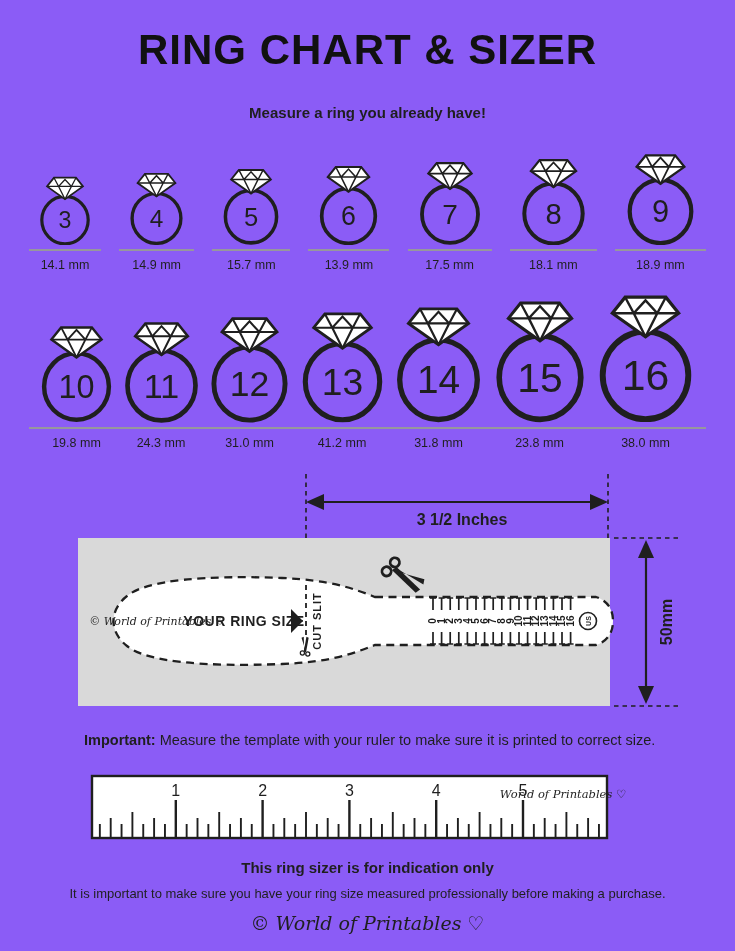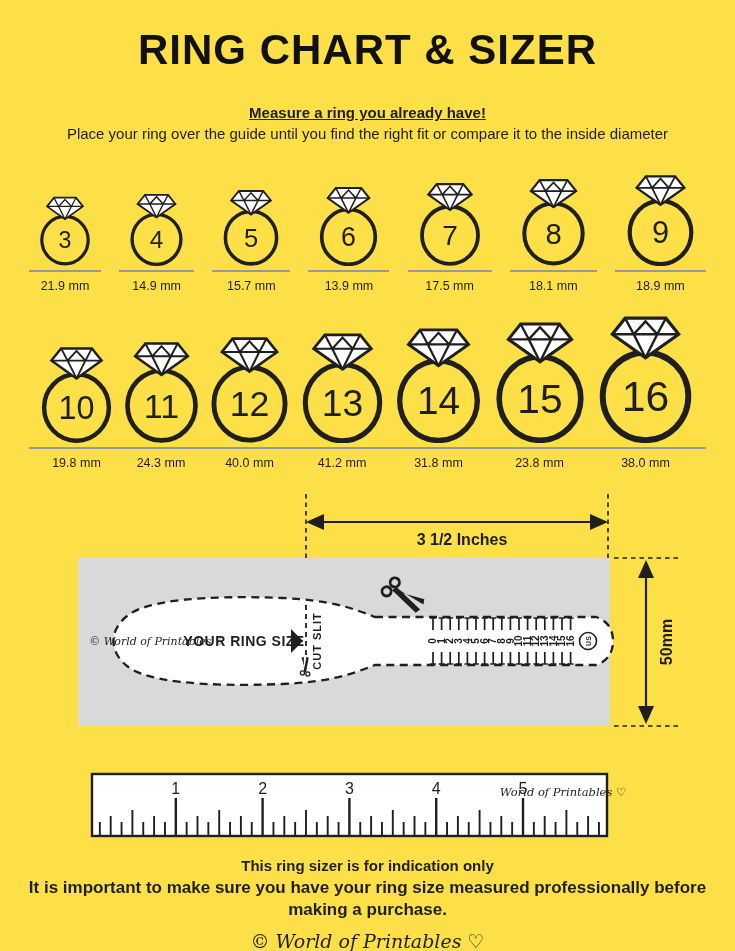--- a/index.html
+++ b/index.html
@@ -1,25 +1,25 @@
 <!DOCTYPE html>
 <html><head>
 <meta charset="utf-8">
 <style>
   html,body{margin:0;padding:0;background:#fff;}
   .page{
-    position:relative;width:735px;height:951px;background:#fde047;
+    position:relative;width:735px;height:951px;background:#8b5cf6;
     font-family:"Liberation Sans",sans-serif;color:#1f1f1f;overflow:hidden;
   }
   .title{
     margin:26px 0 0 0;text-align:center;font-size:42px;font-weight:bold;
     letter-spacing:1px;color:#111;
   }
   .intro{margin-top:30px;text-align:center;line-height:1.25;}
-  .intro .lead{font-weight:bold;font-size:15px;text-decoration:underline;}
+  .intro .lead{font-weight:bold;font-size:15px;}
   .intro .sub{font-size:15px;margin-top:2px;}
   .ring-row{
     display:flex;justify-content:space-between;align-items:flex-end;
     padding:0 36px;
   }
   .ring-row.first{margin-top:30px;}
   .ring-row.second{margin-top:22px;}
   .ring{display:flex;flex-direction:column;align-items:center;}
   .ring svg{width:100%;height:auto;display:block;}
   .ring-line{height:2px;background:#97979d;align-self:stretch;margin:4px -7px 0 -7px;}
@@ -42,21 +42,21 @@
   .us-circ{fill:#ffffff;stroke:#1f1f1f;stroke-width:1.6;}
   .us-txt{font:bold 7px "Liberation Sans",sans-serif;fill:#1f1f1f;}
   .important{margin:6px 0 0 84px;font-size:14.5px;}
   .ruler-svg{display:block;margin-top:14px;}
   .ruler-box{fill:#ffffff;stroke:#1f1f1f;stroke-width:2.4;}
   .ruler-tick{stroke:#1f1f1f;}
   .ruler-num{font:16px "Liberation Sans",sans-serif;fill:#1f1f1f;}
   .ruler-brand{font-size:11.5px;}
   .footer{text-align:center;margin-top:14px;line-height:1.3;}
   .footer .f1{font-weight:bold;font-size:15px;}
-  .footer .f2{font-size:17px;margin-top:1px;font-weight:bold;}
+  .footer .f2{font-size:13px;margin-top:9px;}
   .footer .f3{font-style:italic;font-family:"DejaVu Serif",serif;font-size:19px;margin-top:8px;}
 </style>
 </head>
 <body>
 
 <svg width="0" height="0" style="position:absolute" aria-hidden="true">
   <defs>
     <g id="ringShape" fill="none" stroke="#1f1f1f">
       <ellipse cx="50" cy="76" rx="40" ry="41" stroke-width="5.5"></ellipse>
       <path d="M31 3 L69 3 L81 18 L50 40 L19 18 Z" fill="#ffffff" stroke-width="3"></path>
@@ -70,31 +70,30 @@
     </g>
   </defs>
 </svg>
 
 <div class="page">
 
   <h1 class="title">RING CHART &amp; SIZER</h1>
 
   <div class="intro">
     <div class="lead">Measure a ring you already have!</div>
-    <div class="sub">Place your ring over the guide until you find the right fit or compare it to the inside diameter</div>
   </div>
 
   <div class="ring-row first">
   <div class="ring" style="width: 58px;">
     <svg viewBox="0 0 100 120">
       <use href="#ringShape"></use>
       <text class="ring-num" x="50" y="90" text-anchor="middle" style="font:40px 'Liberation Sans',sans-serif;fill:#1f1f1f">3</text>
     </svg>
     <div class="ring-line"></div>
-    <div class="ring-mm">21.9 mm</div>
+    <div class="ring-mm">14.1 mm</div>
   </div>
 
   <div class="ring" style="width: 61px;">
     <svg viewBox="0 0 100 120">
       <use href="#ringShape"></use>
       <text class="ring-num" x="50" y="90" text-anchor="middle" style="font:40px 'Liberation Sans',sans-serif;fill:#1f1f1f">4</text>
     </svg>
     <div class="ring-line"></div>
     <div class="ring-mm">14.9 mm</div>
   </div>
@@ -162,21 +161,21 @@
     <div class="ring-line"></div>
     <div class="ring-mm">24.3 mm</div>
   </div>
 
   <div class="ring" style="width: 89px;">
     <svg viewBox="0 0 100 120">
       <use href="#ringShape"></use>
       <text class="ring-num" x="50" y="90" text-anchor="middle" style="font:40px 'Liberation Sans',sans-serif;fill:#1f1f1f">12</text>
     </svg>
     <div class="ring-line"></div>
-    <div class="ring-mm">40.0 mm</div>
+    <div class="ring-mm">31.0 mm</div>
   </div>
 
   <div class="ring" style="width: 93px;">
     <svg viewBox="0 0 100 120">
       <use href="#ringShape"></use>
       <text class="ring-num" x="50" y="90" text-anchor="middle" style="font:40px 'Liberation Sans',sans-serif;fill:#1f1f1f">13</text>
     </svg>
     <div class="ring-line"></div>
     <div class="ring-mm">41.2 mm</div>
   </div>
@@ -299,20 +298,21 @@
           <path class="scale-tick" d="M 567.6 140 H 573.6 M 570.6 140 V 152"></path>
           <path class="scale-tick" d="M 567.6 186 H 573.6 M 570.6 186 V 174"></path>
           <text class="scale-num" x="570.6" y="163" dy="3.2" text-anchor="middle" transform="rotate(-90 570.6 163)">16</text>
         </g>
 
       <circle class="us-circ" cx="588" cy="163" r="8.5"></circle>
       <text class="us-txt" x="588" y="163" dy="2.5" text-anchor="middle" transform="rotate(-90 588 163)">US</text>
     </svg>
   </div>
 
+  <p class="important"><strong>Important:</strong><span> Measure the template with your ruler to make sure it is printed to correct size.</span></p>
 
   <svg class="ruler-svg" width="735" height="82" viewBox="0 0 735 82">
     <rect class="ruler-box" x="92" y="14" width="515" height="62"></rect>
     <g id="ruler-ticks">
         <line class="ruler-tick" x1="99.85" y1="76" x2="99.85" y2="62" stroke-width="1.9"></line>
         <line class="ruler-tick" x1="110.7" y1="76" x2="110.7" y2="56" stroke-width="1.9"></line>
         <line class="ruler-tick" x1="121.55" y1="76" x2="121.55" y2="62" stroke-width="1.9"></line>
         <line class="ruler-tick" x1="132.4" y1="76" x2="132.4" y2="50" stroke-width="1.9"></line>
         <line class="ruler-tick" x1="143.25" y1="76" x2="143.25" y2="62" stroke-width="1.9"></line>
         <line class="ruler-tick" x1="154.1" y1="76" x2="154.1" y2="56" stroke-width="1.9"></line>

